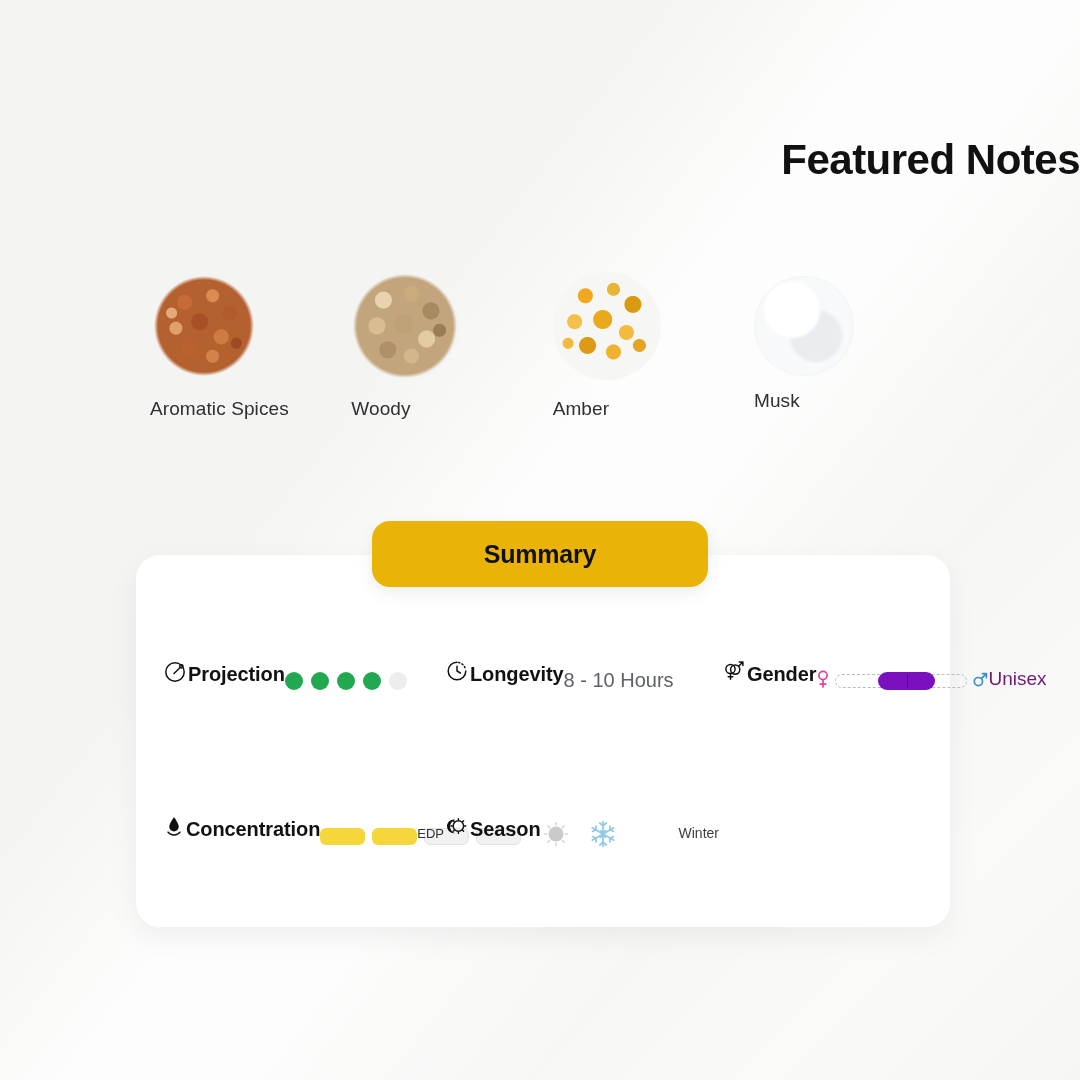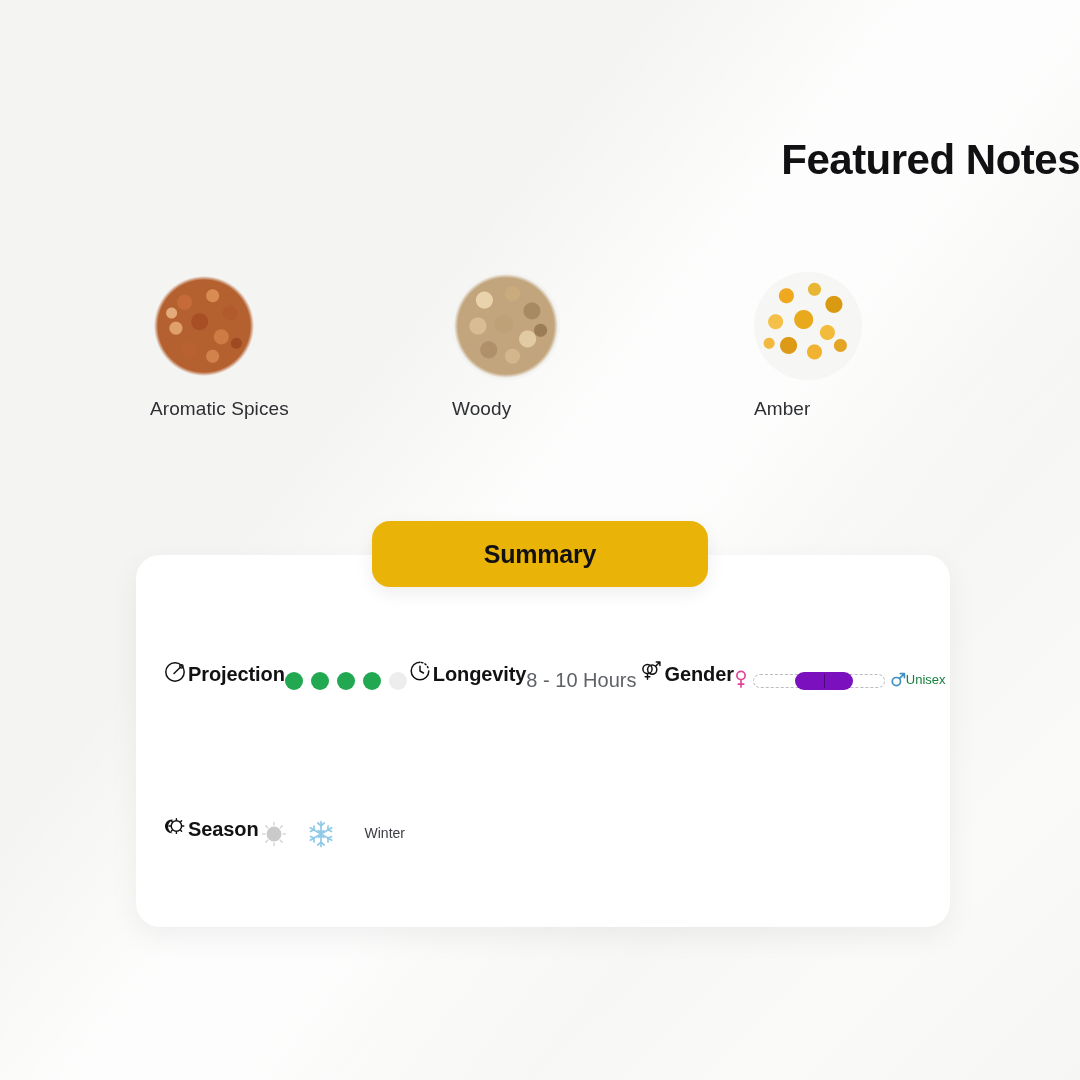--- a/index.html
+++ b/index.html
@@ -239,22 +239,22 @@
     content: "";
     position: absolute;
     left: 50%;
     top: 2px;
     width: 1px;
     height: 14px;
     background: #4c0a7c;
   }
   .gender-caption {
     margin-top: 9px;
-    font-size: 13px;
-    color: #15803d;
+    font-size: 19px;
+    color: #701a75;
   }
 
   
   .conc-bars {
     margin-top: 13px;
     display: flex;
     gap: 7px;
   }
   .conc-bar {
     width: 45px;
@@ -275,21 +275,21 @@
   .season-icons {
     margin-top: 12px;
     display: flex;
     align-items: center;
     gap: 16px;
   }
   .season-caption {
     margin-top: 6px;
     font-size: 14px;
     color: #3a3d42;
-    margin-left: 28px;
+    margin-left: 60px;
   }
 
   .metric.bottom { justify-content: flex-start; padding-top: 8px; }
 </style>
 </head>
 <body>
 
 <div id="page">
 
   <div id="bg-sheen"></div>
@@ -307,20 +307,24 @@
     <div class="note">
       <div class="note-img tex-woody"></div>
       <div class="note-label">Woody</div>
     </div>
 
     <div class="note">
       <div class="note-img tex-amber"></div>
       <div class="note-label">Amber</div>
     </div>
 
+    <div class="note raised">
+      <div class="note-img tex-musk"></div>
+      <div class="note-label">Musk</div>
+    </div>
 
   </div>
 
   <div class="summary-pill">
     <span class="summary-pill-label">Summary</span>
   </div>
 
   <div class="summary-card">
 
     <div class="metric">
@@ -376,20 +380,36 @@
         <span>
           <svg width="16" height="20" viewBox="0 0 16 20" fill="none">
             <circle cx="6.4" cy="12.6" r="4.1" stroke="#3E8FC4" stroke-width="1.7"></circle>
             <path d="M9.6 9.4 L14 5.0 M10.4 4.6 H14.4 V8.6" stroke="#3E8FC4" stroke-width="1.7" stroke-linecap="round" stroke-linejoin="round"></path>
           </svg>
         </span>
       </div>
       <div class="gender-caption">Unisex</div>
     </div>
 
+    <div class="metric bottom">
+      <div class="metric-icon">
+        <svg width="24" height="26" viewBox="0 0 24 26" fill="none">
+          <path d="M12 4.2 C12 4.2 7.3 10.2 7.3 13.6 C7.3 16.3 9.4 18.4 12 18.4 C14.6 18.4 16.7 16.3 16.7 13.6 C16.7 10.2 12 4.2 12 4.2 Z" fill="#111"></path>
+          <path d="M6.0 19.2 C7.2 21.0 9.4 22.0 12 22.0 C14.6 22.0 16.8 21.0 18.0 19.2" stroke="#111" stroke-width="1.5" stroke-linecap="round"></path>
+        </svg>
+      </div>
+      <div class="metric-title">Concentration</div>
+      <div class="conc-bars">
+        <span class="conc-bar filled"></span>
+        <span class="conc-bar filled"></span>
+        <span class="conc-bar empty"></span>
+        <span class="conc-bar empty"></span>
+      </div>
+      <div class="conc-caption">EDP</div>
+    </div>
 
     <div class="metric bottom">
       <div class="metric-icon">
         <svg width="26" height="26" viewBox="0 0 26 26" fill="none">
           <circle cx="14.4" cy="13" r="5.2" stroke="#111" stroke-width="1.5"></circle>
           <path d="M14.4 5.6 V7.0 M14.4 19.0 V20.4 M7.0 13 H8.4 M20.4 13 H21.8 M9.2 7.8 L10.2 8.8 M18.6 17.2 L19.6 18.2 M9.2 18.2 L10.2 17.2 M18.6 8.8 L19.6 7.8" stroke="#111" stroke-width="1.4" stroke-linecap="round"></path>
           <path d="M11.4 7.0 C7.6 8.0 5.4 11.8 6.4 15.6 C7.0 17.8 8.6 19.4 10.6 20.2 C6.6 20.6 3.2 17.6 3.0 13.6 C2.8 9.6 6.0 6.4 10.0 6.4" fill="#111"></path>
         </svg>
       </div>
       <div class="metric-title">Season</div>

